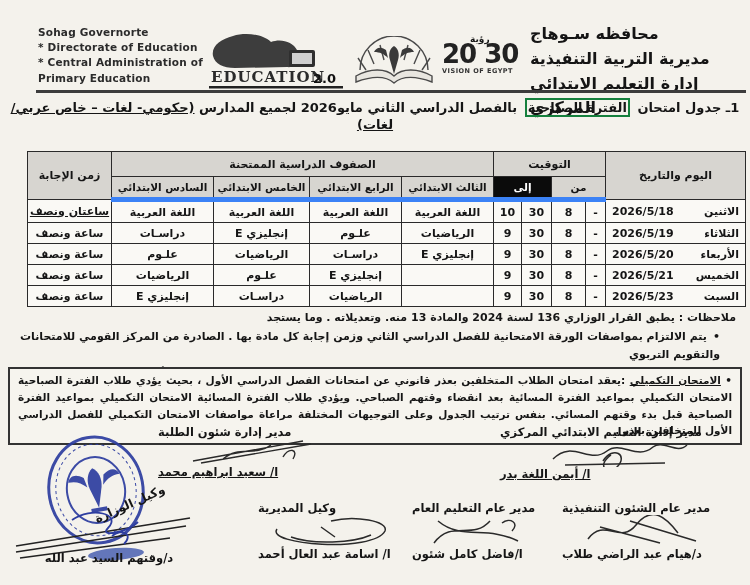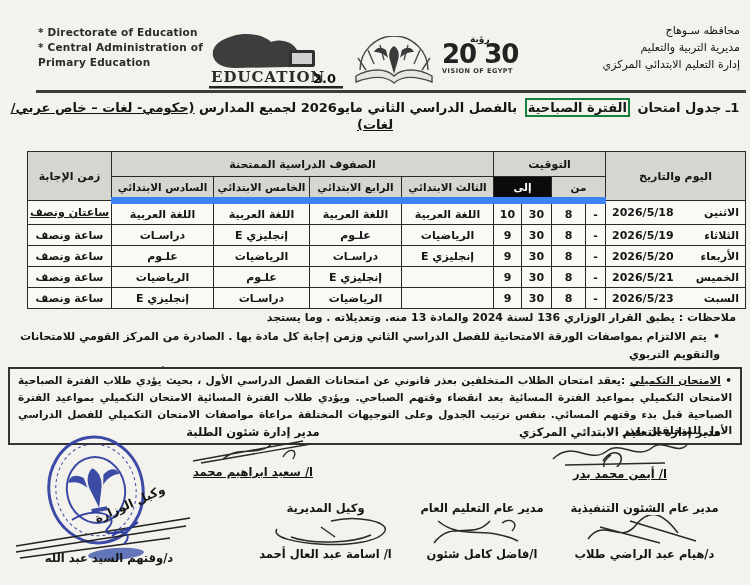--- a/index.html
+++ b/index.html
@@ -1,22 +1,22 @@
 <!DOCTYPE html>
 <html lang="ar"><head>
 <meta charset="utf-8">
 <style>
   html,body{margin:0;padding:0;background:#e8e6e0;}
   .page{position:relative;width:750px;height:585px;background:#f4f2ec;overflow:hidden;
         font-family:"DejaVu Sans",sans-serif;color:#151515;}
   
   .hdr-left{position:absolute;top:25px;left:38px;font-size:10.5px;font-weight:bold;
             color:#2b2b2b;line-height:1.45;letter-spacing:.2px;}
-  .hdr-right{position:absolute;top:22px;right:10px;width:210px;direction:rtl;text-align:right;
-             font-size:11px;font-weight:normal;line-height:1.55;}
+  .hdr-right{position:absolute;top:22px;right:10px;width:210px;direction:rtl;text-align:left;
+             font-size:16px;font-weight:bold;line-height:1.55;}
   .full-rule{position:absolute;top:90px;left:36px;right:4px;border-top:3px solid #3c3c3c;}
   .logo-edu{position:absolute;top:30px;left:205px;width:142px;height:60px;}
   .logo-emblem{position:absolute;top:36px;left:350px;width:88px;height:54px;}
   .logo-2030{position:absolute;top:34px;left:442px;width:100px;height:56px;text-align:left;}
   .v-ruya{font-size:9px;font-weight:bold;direction:rtl;margin:0 0 -3px 28px;}
   .v-num{font-size:26px;font-weight:bold;letter-spacing:-1px;line-height:1;color:#222;}
   .v-sub{font-size:6.5px;font-weight:bold;letter-spacing:.5px;color:#333;}
   
   .title1{position:absolute;top:98px;left:0;right:0;direction:rtl;text-align:center;
           font-size:13px;font-weight:bold;}
@@ -25,40 +25,40 @@
   .boxed{display:inline-block;border:2px solid #15803d;padding:0 1px;margin:0 3px;}
   .hl{background:#0b0b0b;color:#fff;padding:1px 5px;}
   .und{text-decoration:underline;}
   
   table.exam{position:absolute;top:151px;left:27px;width:718px;border-collapse:collapse;
              direction:rtl;font-weight:bold;table-layout:fixed;}
   table.exam th,table.exam td{border:1.4px solid #2a2a2a;text-align:center;padding:0;
              font-size:11px;overflow:hidden;white-space:nowrap;}
   table.exam thead th{background:#d7d5d0;height:24px;margin-top:12px;}
   table.exam thead tr.sub th{height:20px;font-size:10.5px;}
-  table.exam thead tr.sub th{border-bottom:7px solid #3b82f6;}
+  table.exam thead tr.sub th{border-bottom:5px solid #3b82f6;}
   table.exam tbody td{height:20px;background:#faf9f5;}
   .to-black{background:#0b0b0b !important;color:#fff;}
   .daycell{display:flex;justify-content:space-between;align-items:center;padding:0 6px;}
   .daycell .date{direction:ltr;}
   td.dur-u{text-decoration:underline;}
   td.crossed{background-image:
       linear-gradient(to top right,transparent 47.5%,#3a3a3a 47.5%,#3a3a3a 52.5%,transparent 52.5%),
       linear-gradient(to bottom right,transparent 47.5%,#3a3a3a 47.5%,#3a3a3a 52.5%,transparent 52.5%);}
   
   .notes{position:absolute;top:309px;right:14px;left:12px;direction:rtl;font-size:11px;
          font-weight:bold;line-height:1.7;}
   .notes .b{padding-right:16px;}
   .notes .dot{margin-left:6px;}
   .comp-box{position:absolute;top:367px;right:8px;left:8px;border:2px solid #333;
             direction:rtl;font-size:10.5px;font-weight:bold;line-height:1.6;
             padding:3px 8px 4px;text-align:justify;background:#f6f4ee;}
   .comp-label{text-decoration:underline;}
   
-  .sig{position:absolute;text-align:center;direction:rtl;font-weight:bold;}
+  .sig{position:absolute;text-align:left;direction:rtl;font-weight:bold;}
   .sig .t{font-size:11.5px;}
   .sig .n{font-size:11.5px;}
   .sig .n.u{text-decoration:underline;}
   .sig svg{display:block;margin:0 auto;}
   .sigA1{left:500px;top:425px;width:240px;}
   .sigA2{left:158px;top:425px;width:190px;}
   .sigB1{left:562px;top:501px;width:165px;}
   .sigB2{left:412px;top:501px;width:140px;}
   .sigB3{left:258px;top:501px;width:135px;}
   .sigB4-title{position:absolute;left:92px;top:497px;font-size:12px;font-weight:bold;
@@ -67,20 +67,21 @@
               font-size:11.5px;font-weight:bold;direction:rtl;}
   .stamp{position:absolute;left:44px;top:430px;width:104px;height:120px;transform:rotate(-10deg);opacity:.92;}
   .sig6-strokes{position:absolute;left:12px;top:510px;width:200px;height:58px;}
 </style>
 </head>
 <body>
 
 <div class="page">
 
   <div class="hdr-left">
+    <div>Sohag Governorte</div>
     <div>* Directorate of Education</div>
     <div>* Central Administration of</div>
     <div>Primary Education</div>
   </div>
 
   <svg class="logo-edu" viewBox="0 0 142 60">
     <path d="M28 6 C40 2 58 4 66 12 C76 8 88 12 92 20 L98 22 C104 24 104 30 98 31 L90 30 C92 34 88 38 82 37 L30 38 C18 38 10 34 8 26 C6 16 16 9 28 6 Z" fill="#3d3d3d"></path>
     <rect x="84" y="20" width="26" height="17" rx="2" fill="#2f2f2f"></rect>
     <rect x="87" y="23" width="20" height="11" fill="#cfcfcf"></rect>
     <text x="6" y="52" font-family="DejaVu Serif, serif" font-size="15" font-weight="bold" fill="#2a2a2a" letter-spacing="1">EDUCATION</text>
@@ -99,21 +100,21 @@
   </svg>
 
   <div class="logo-2030">
     <div class="v-ruya">رؤية</div>
     <div class="v-num">20 30</div>
     <div class="v-sub">VISION OF EGYPT</div>
   </div>
 
   <div class="hdr-right">
     <div>محافظه سـوهاج</div>
-    <div>مديرية التربية والتعليم</div>
+    <div>مديرية التربية التنفيذية</div>
     <div>إدارة التعليم الابتدائي المركزي</div>
   </div>
 
   <div class="full-rule"></div>
 
   <div class="title1">
     <span>1ـ جدول امتحان</span>
     <span class="boxed">الفترة الصباحية</span>
     <span>بالفصل الدراسي الثاني مايو2026 لجميع المدارس</span>
     <span class="und">(حكومي- لغات – خاص عربي/لغات)</span>
@@ -247,21 +248,21 @@
     <span class="dot">•</span>
     <span class="comp-label">الامتحان التكميلي</span><span> :يعقد امتحان الطلاب المتخلفين بعذر قانوني عن امتحانات الفصل الدراسي الأول ، بحيث يؤدي طلاب الفترة الصباحية الامتحان التكميلي بمواعيد الفترة المسائية بعد انقضاء وقتهم الصباحي. ويؤدي طلاب الفترة المسائية الامتحان التكميلي بمواعيد الفترة الصباحية قبل بدء وقتهم المسائي. بنفس ترتيب الجدول وعلى التوجيهات المختلفة مراعاة مواصفات الامتحان التكميلي للفصل الدراسي الأول للمتخلفين بعذر .</span>
   </div>
 
   <div class="sig sigA1">
     <div class="t">مدير إدارة التعليم الابتدائي المركزي</div>
     <svg width="150" height="28" viewBox="0 0 150 28">
       <path d="M8 20 C28 0 44 26 62 12 C76 1 92 22 108 8 C118 0 132 16 142 6 M58 22 c10 -16 26 -6 14 6 c-8 8 -22 0 -6 -12" stroke="#2a2a2a" stroke-width="1.5" fill="none"></path>
       <line x1="20" y1="26" x2="120" y2="24" stroke="#2a2a2a" stroke-width="1.3"></line>
     </svg>
-    <div class="n u">ا/ أيمن محمد بدر</div>
+    <div class="n u">ا/ أيمن اللغة بدر</div>
   </div>
 
   <div class="sig sigA2">
     <div class="t">مدير إدارة شئون الطلبة</div>
     <svg width="140" height="26" viewBox="0 0 140 26">
       <path d="M10 22 L120 2 M18 24 L128 5 M40 20 C56 6 72 18 88 6 M100 18 c6 -10 16 -8 10 2" stroke="#2a2a2a" stroke-width="1.4" fill="none"></path>
     </svg>
     <div class="n u">ا/ سعيد ابراهيم محمد</div>
   </div>
 

